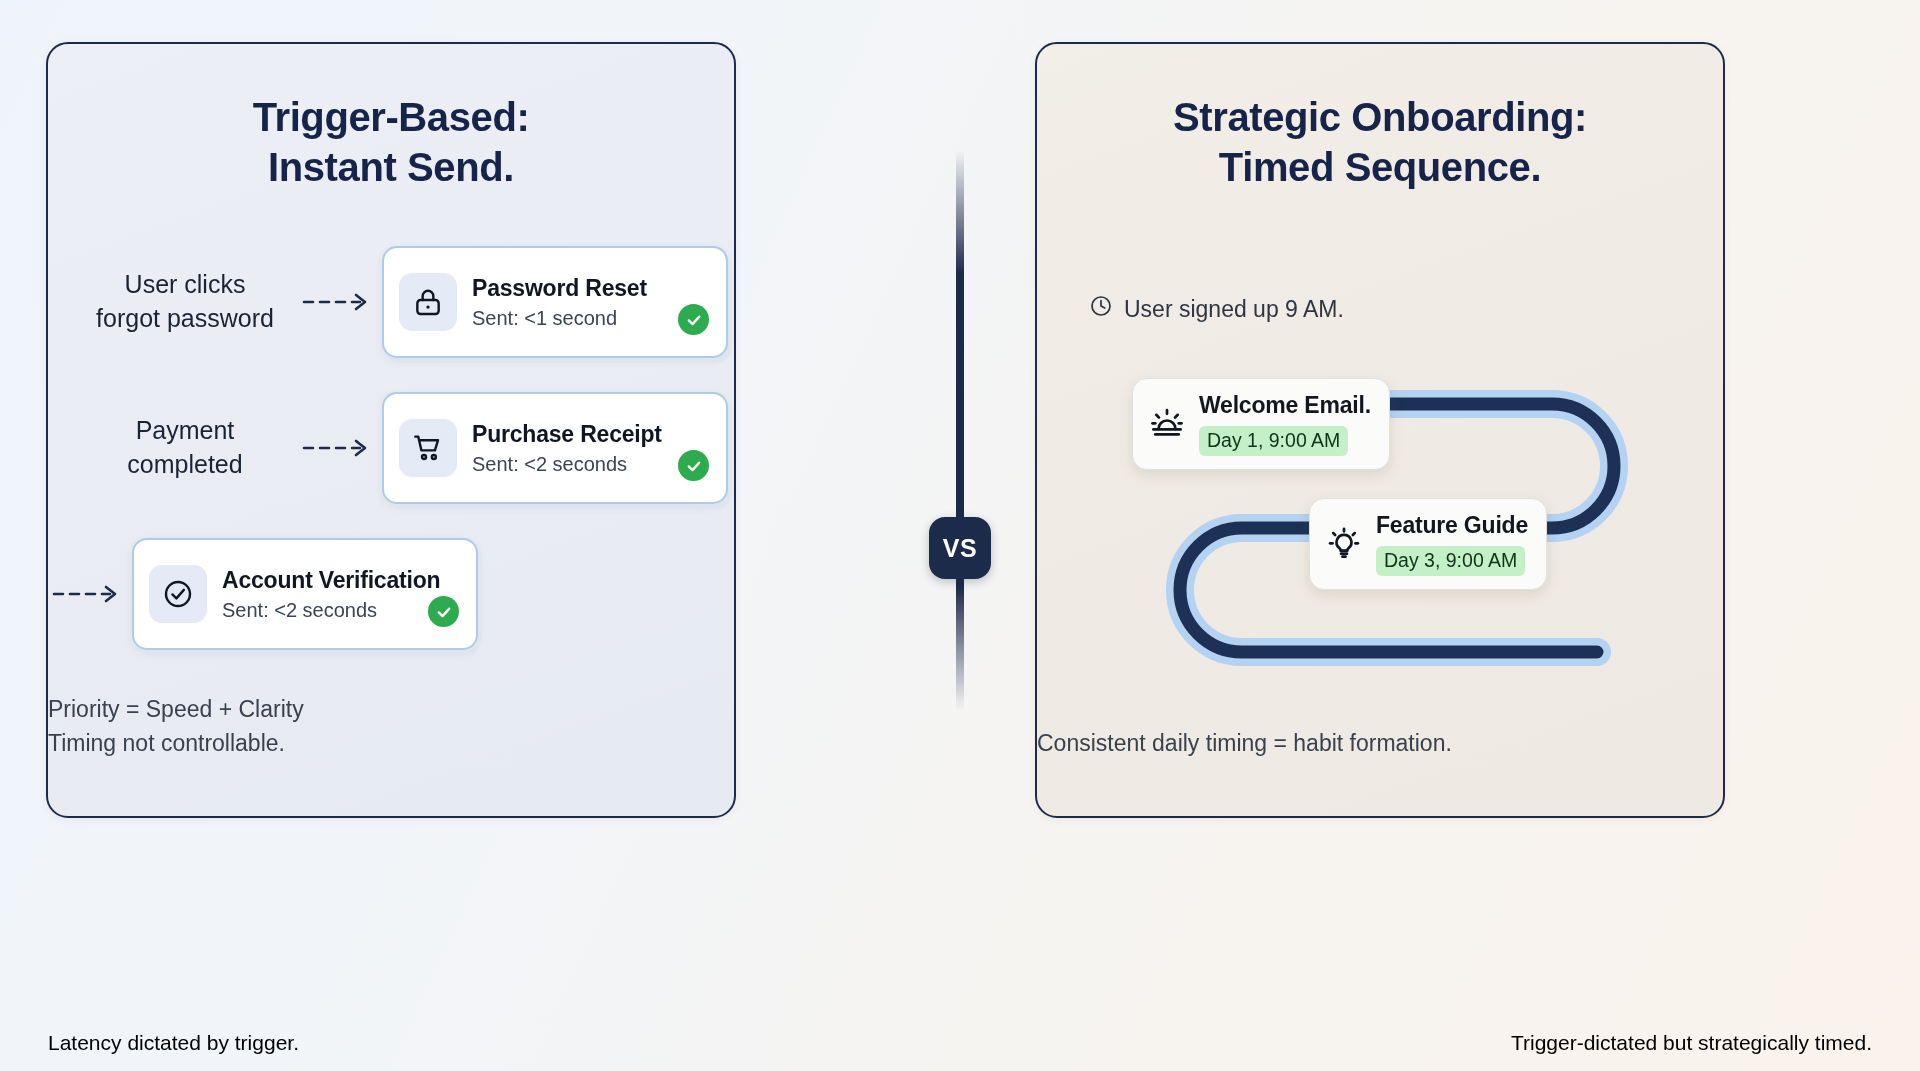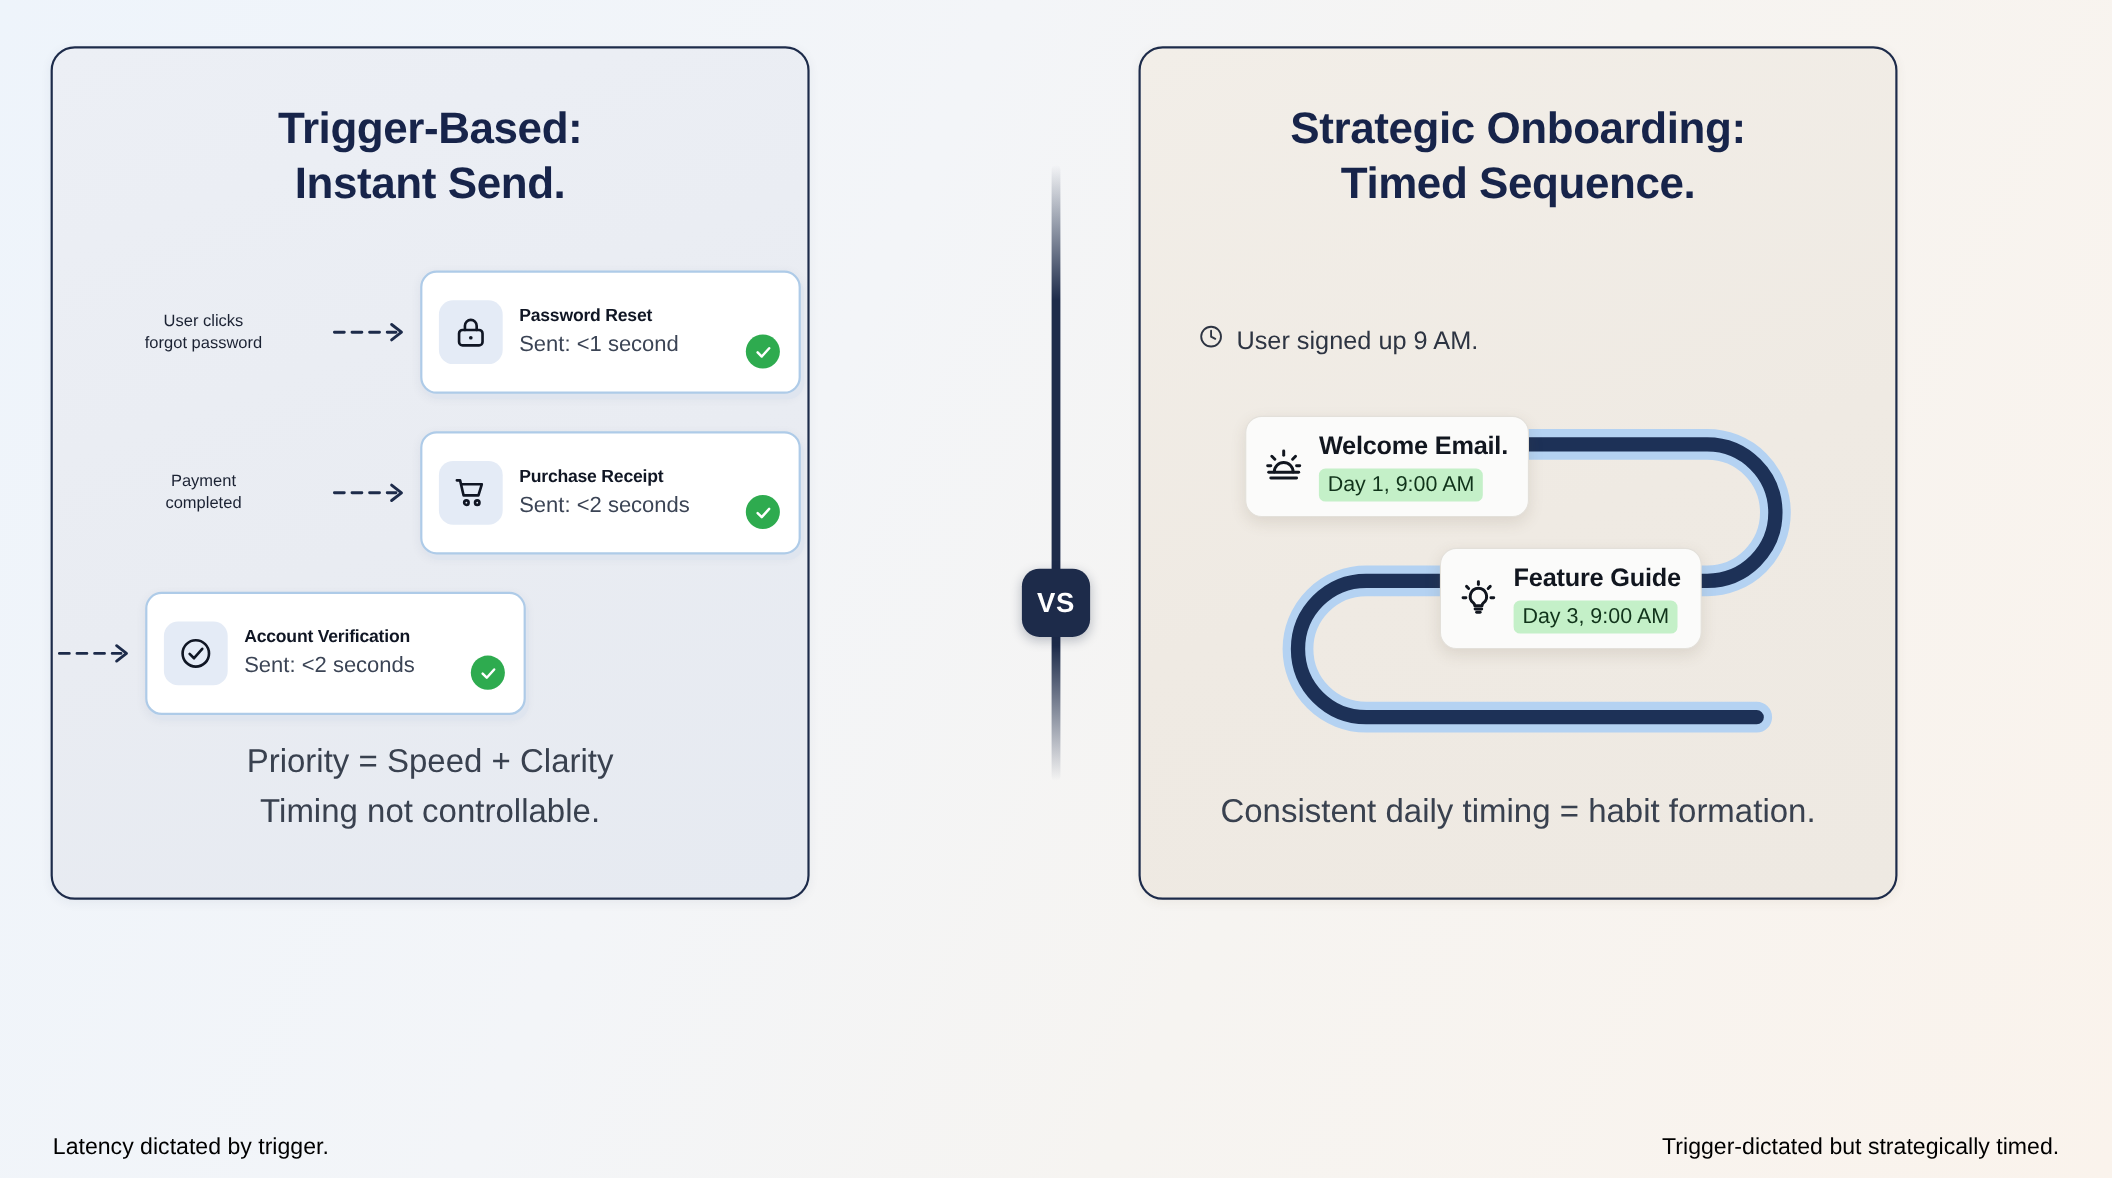--- a/index.html
+++ b/index.html
@@ -57,21 +57,21 @@
     position: relative;
     height: 124px;
     margin-bottom: 22px;
     display: flex;
     align-items: center;
   }
   .trigger-label {
     width: 250px;
     text-align: center;
     color: #1b2233;
-    font-size: 15px;
+    font-size: 25px;
     line-height: 1.35;
     padding-left: 24px;
   }
   .arrow {
     width: 84px;
     display: flex;
     align-items: center;
     justify-content: center;
   }
   .arrow svg { display: block; }
@@ -92,21 +92,21 @@
     width: 58px; height: 58px;
     border-radius: 13px;
     background: #e4ebf6;
     display: flex; align-items: center; justify-content: center;
     flex: 0 0 58px;
     margin-right: 15px;
   }
   .ecard-text { flex: 1 1 auto; min-width: 0; }
   .ecard-title {
     color: #101624;
-    font-size: 16px;
+    font-size: 23px;
     font-weight: 700;
     letter-spacing: -0.2px;
     margin-bottom: 5px;
     white-space: nowrap;
   }
   .ecard-sub {
     color: #3b4455;
     font-size: 20px;
     white-space: nowrap;
   }
@@ -115,23 +115,23 @@
     right: 17px; bottom: 21px;
     width: 31px; height: 31px;
     border-radius: 50%;
     background: #2eab4f;
     display: flex; align-items: center; justify-content: center;
   }
 
   .panel-note {
     position: absolute;
     left: 0; right: 0; bottom: 56px;
-    text-align: center;
+    text-align: left;
     color: #39414f;
-    font-size: 30px;
+    font-size: 23px;
     line-height: 1.48;
   }
   .panel-note span { display: block; }
 
   
   .divider {
     position: absolute;
     left: 960px;
     top: 150px;
     width: 8px;

